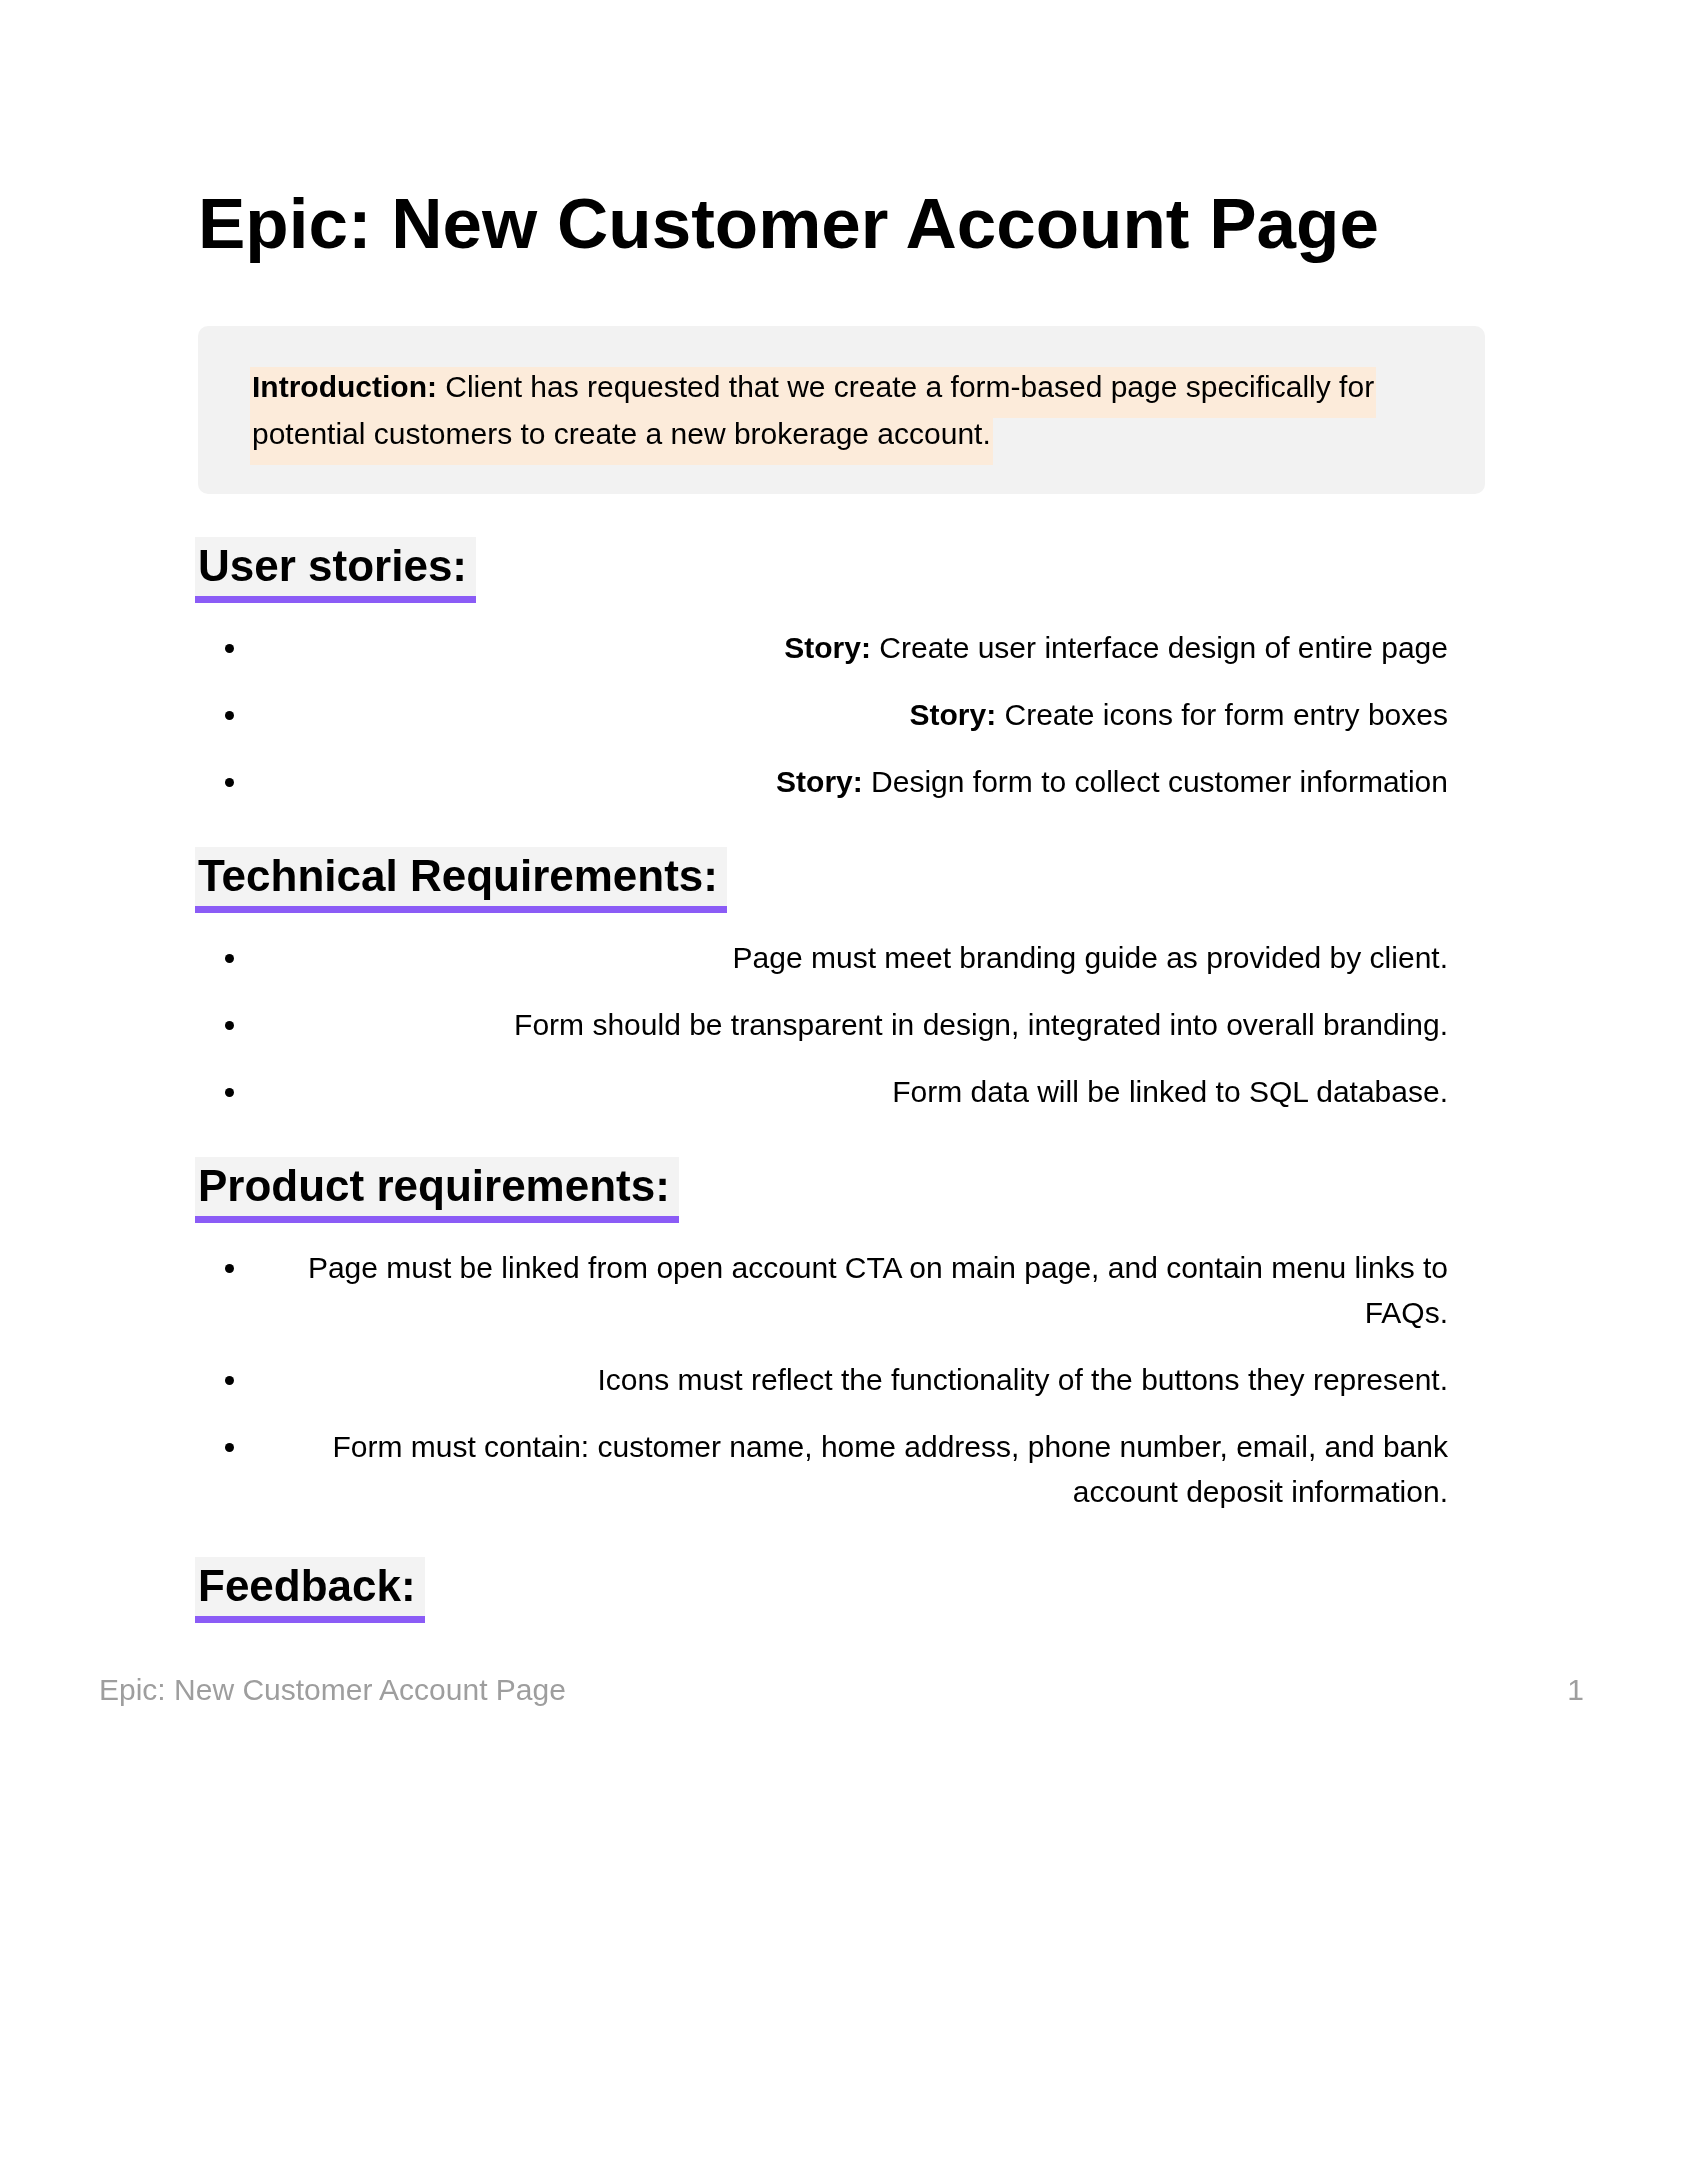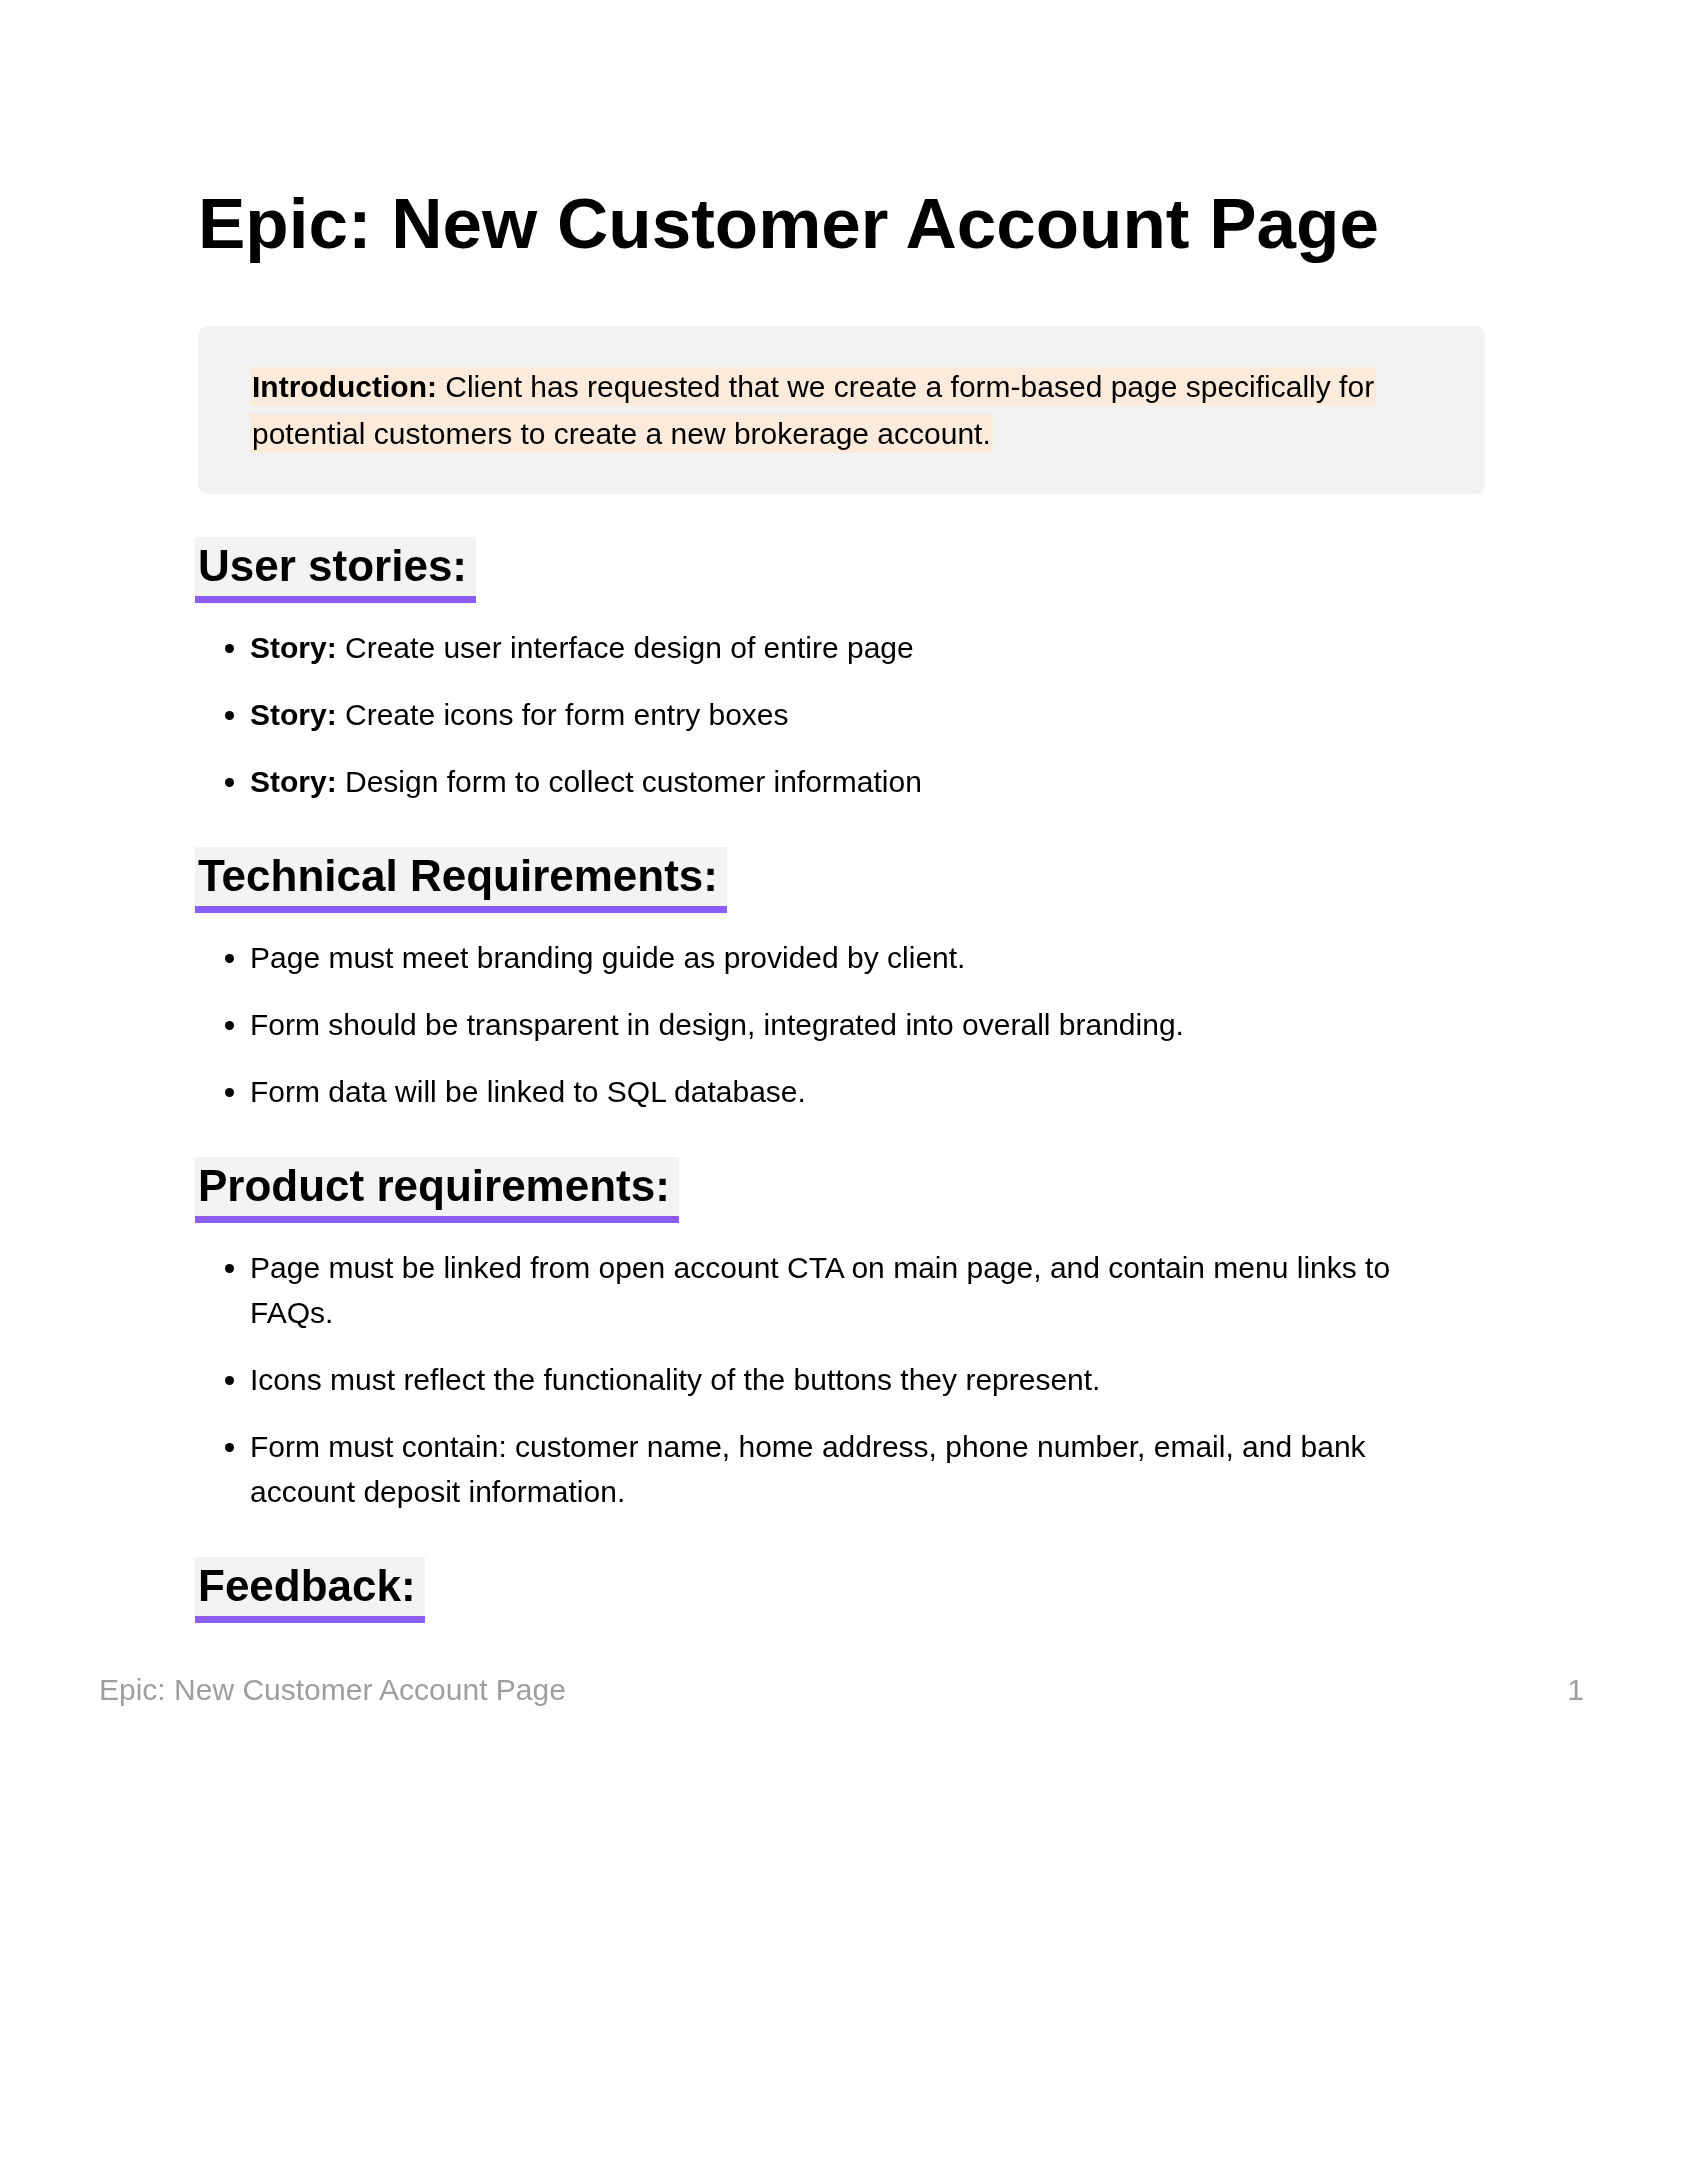--- a/index.html
+++ b/index.html
@@ -30,21 +30,21 @@
     background: var(--intro-box-bg, #f2f2f2);
     border-radius: 10px;
     padding: 37px 46px 37px 52px;
     font-size: 30px;
     line-height: 1.57;
   }
   .intro-box p { margin: 0; }
 
   .hl-peach {
     background: var(--highlight-peach, #fcebda);
-    padding: 3px 2px 3px 2px;
+    padding: 3px 2px 15px 2px;
     -webkit-box-decoration-break: clone;
     box-decoration-break: clone;
   }
   .hl-gray { background: var(--highlight-gray, #f3f3f3); }
 
   .section-heading {
     margin: 46px 0 0 0;
     font-size: 44px;
     font-weight: bold;
     line-height: 1.2;
@@ -54,20 +54,21 @@
     padding: 4px 9px 6px 3px;
     margin-left: -3px;
   }
 
   ul.bullets {
     margin: 32px 0 0 0;
     padding: 0 0 0 52px;
     font-size: 30px;
     line-height: 1.5;
     list-style: disc outside;
+    text-align: right;
   }
   ul.bullets li {
     max-width: 1198px;
     margin-bottom: 22px;
   }
 
   .section-paragraph {
     margin: 26px 0 0 0;
     font-size: 30px;
     line-height: 1.5;

